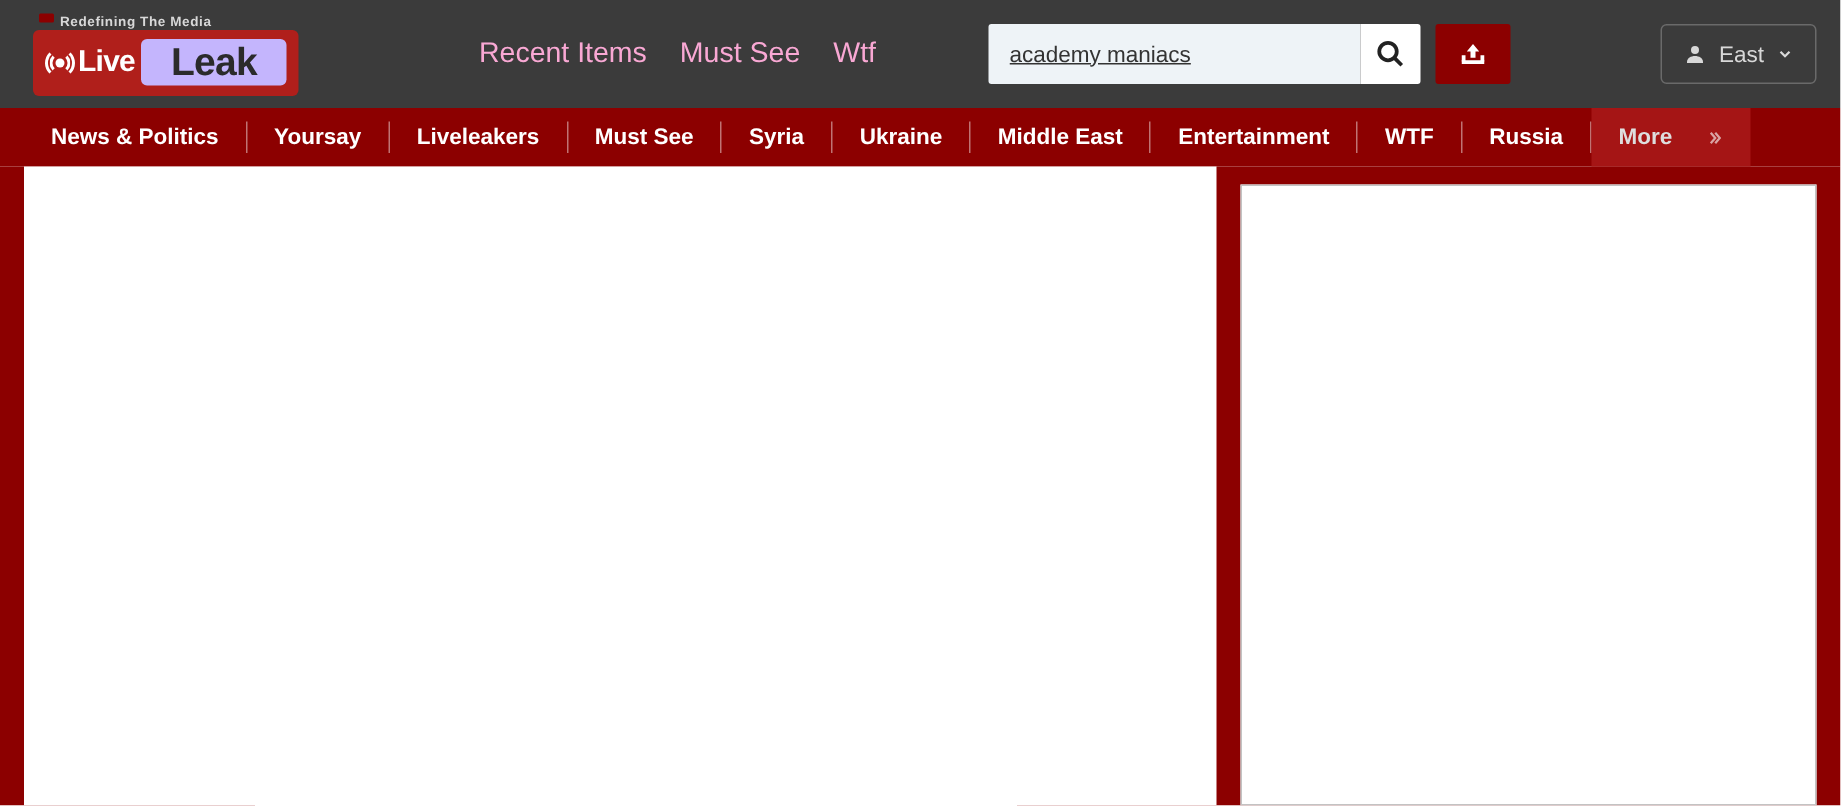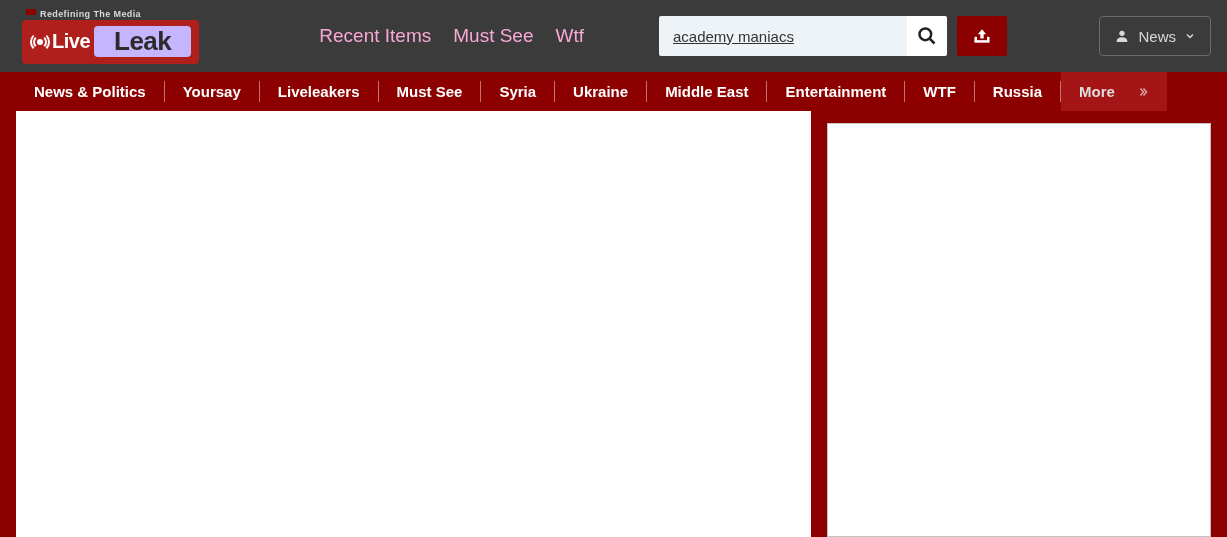--- a/index.html
+++ b/index.html
@@ -129,21 +129,21 @@
       </svg>
     </button>
   </div>
 
   <div class="guest-wrap">
     <button class="guest-btn">
       <svg width="16" height="16" viewBox="0 0 24 24" fill="#d8d8d8">
         <circle cx="12" cy="8" r="4"></circle>
           <path d="M4 20c0-4 4-6 8-6s8 2 8 6v1H4z"></path>
       </svg>
-      <span>News</span>
+      <span>East</span>
       <svg width="12" height="12" viewBox="0 0 24 24" fill="none" stroke="#d8d8d8" stroke-width="3">
         <polyline points="6 9 12 15 18 9"></polyline>
       </svg>
     </button>
   </div>
 </div>
 
 <div class="navbar">
   <a class="nav-item">News &amp; Politics</a>
   <div class="nav-sep"></div>

